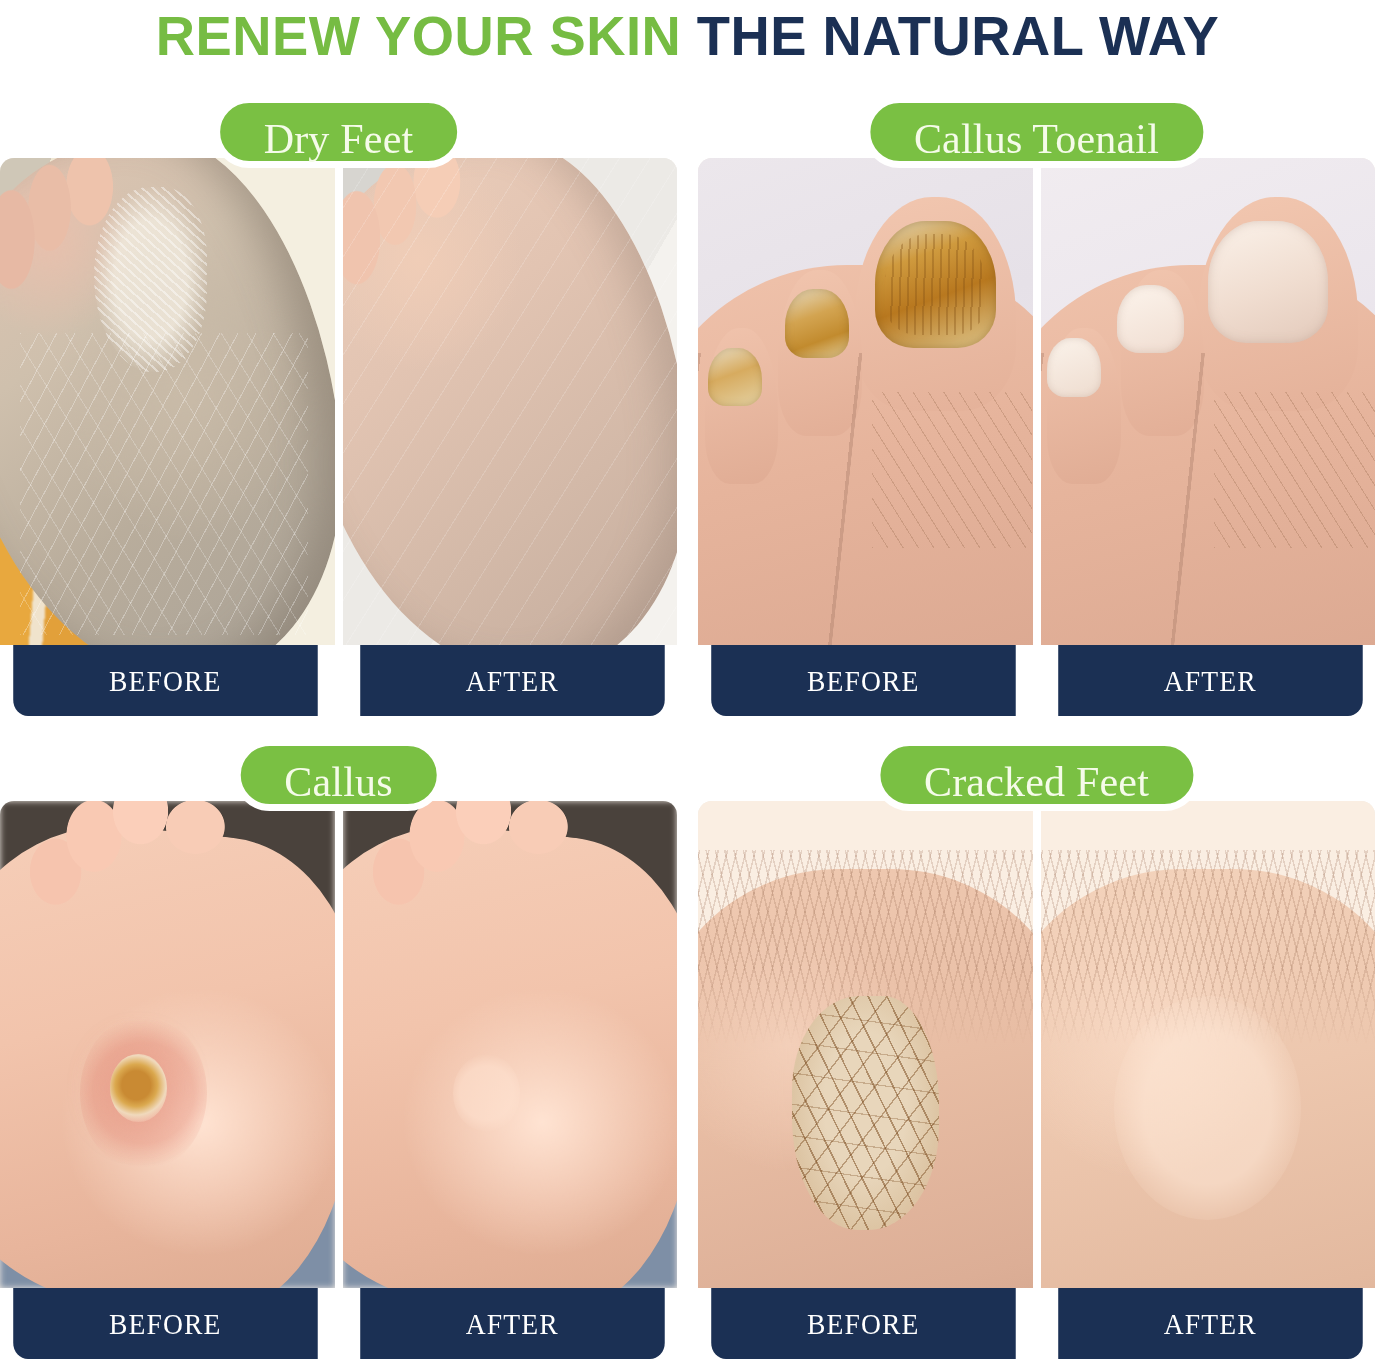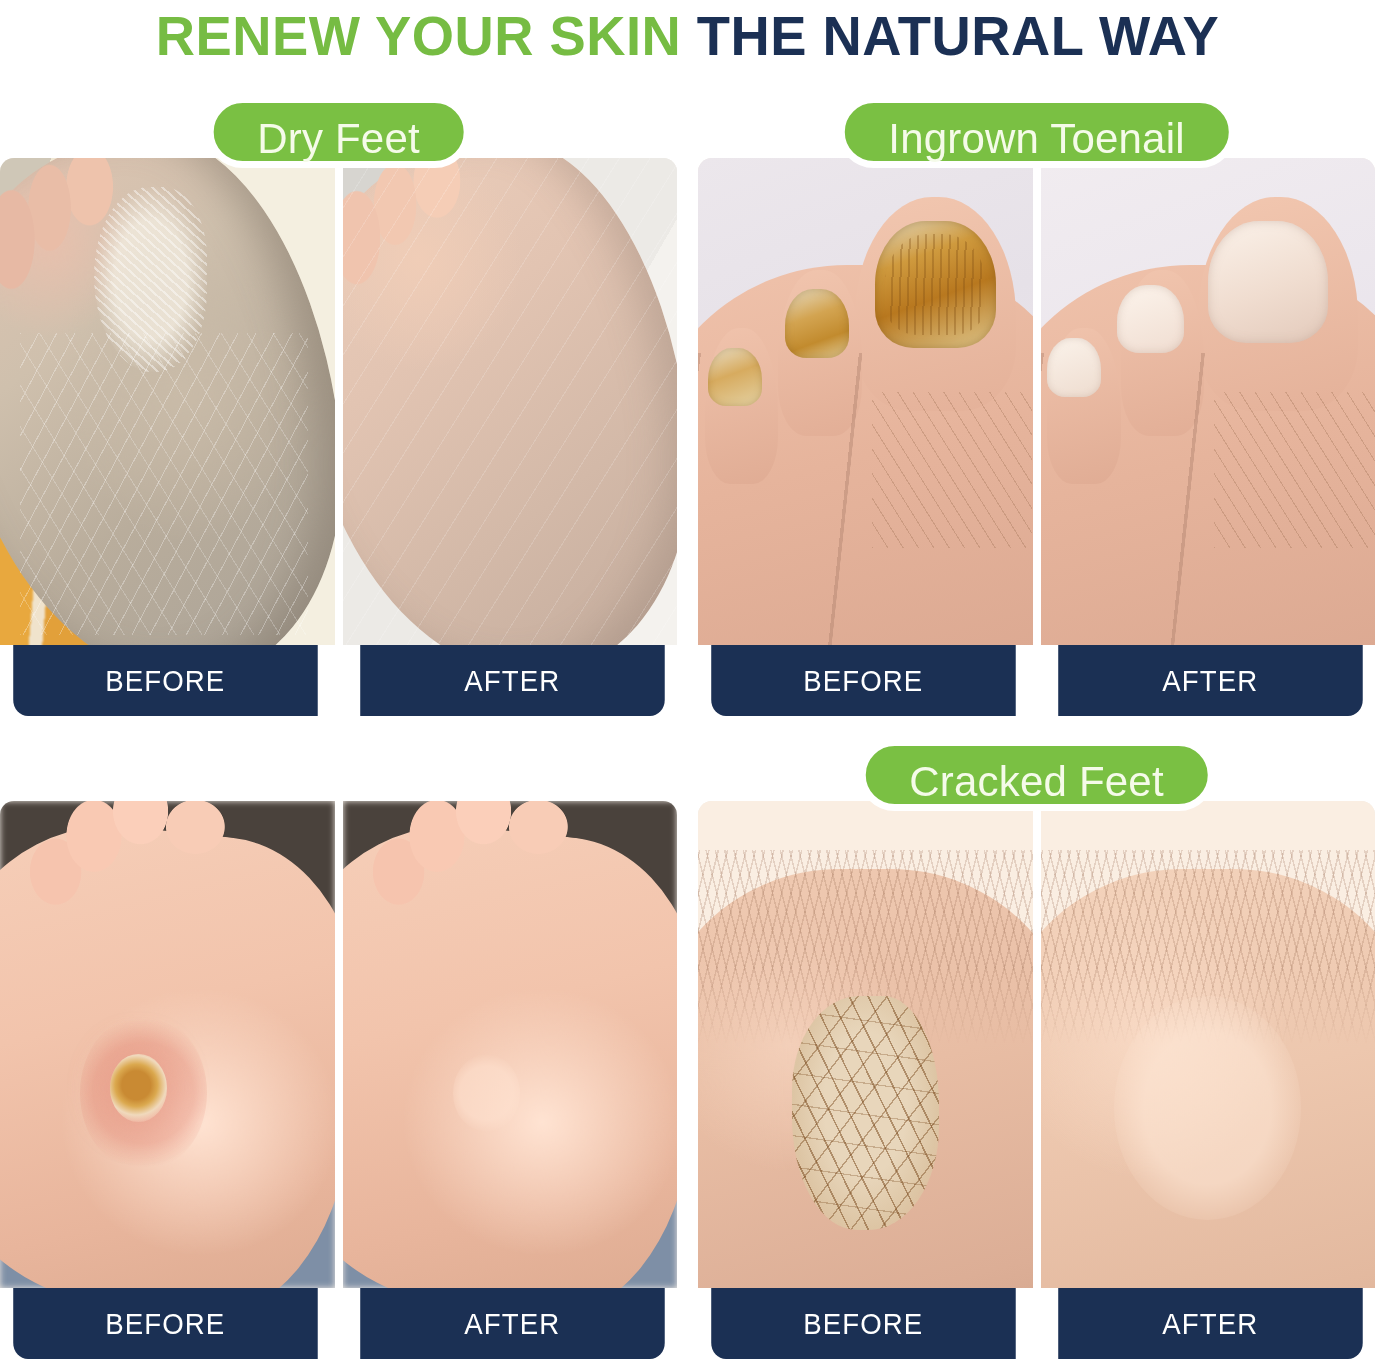--- a/index.html
+++ b/index.html
@@ -48,20 +48,21 @@
     margin-left: 16px;
   }
 
   
   .grid {
     position: absolute;
     left: 0;
     top: 96px;
     width: 1375px;
     height: 1263px;
+    font-family: Liberation Serif, serif;
   }
 
   .card {
     position: absolute;
     width: 677px;
     height: 620px;
   }
   .card.c0 { left: 0px;   top: 0px; }
   .card.c1 { left: 698px; top: 0px; }
   .card.c2 { left: 0px;   top: 643px; }
@@ -443,21 +444,21 @@
             <div class="tn-toe2"></div>
             <div class="tn-toe3"></div>
             <div class="tna-nail-big"></div>
             <div class="tna-nail2"></div>
             <div class="tna-nail3"></div>
             <div class="tn-gaps"></div>
             <div class="tn-hair"></div>
           </div>
         </div>
       </div>
-      <div class="pill">Ingrown Toenail</div>
+      <div class="pill">Callus Toenail</div>
       <div class="ba-bar">
         <div class="ba-cell left">
           <span class="ba-txt">BEFORE</span>
         </div>
         <div class="ba-cell right">
           <span class="ba-txt">AFTER</span>
         </div>
       </div>
     </div>
 
@@ -474,20 +475,21 @@
         </div>
         <div class="photo right">
           <div class="scene">
             <div class="cal-bg"></div>
             <div class="cal-foot"></div>
             <div class="cal-toes"></div>
             <div class="cala-lesion-gone"></div>
           </div>
         </div>
       </div>
+      <div class="pill">Callus</div>
       <div class="ba-bar">
         <div class="ba-cell left">
           <span class="ba-txt">BEFORE</span>
         </div>
         <div class="ba-cell right">
           <span class="ba-txt">AFTER</span>
         </div>
       </div>
     </div>
 

